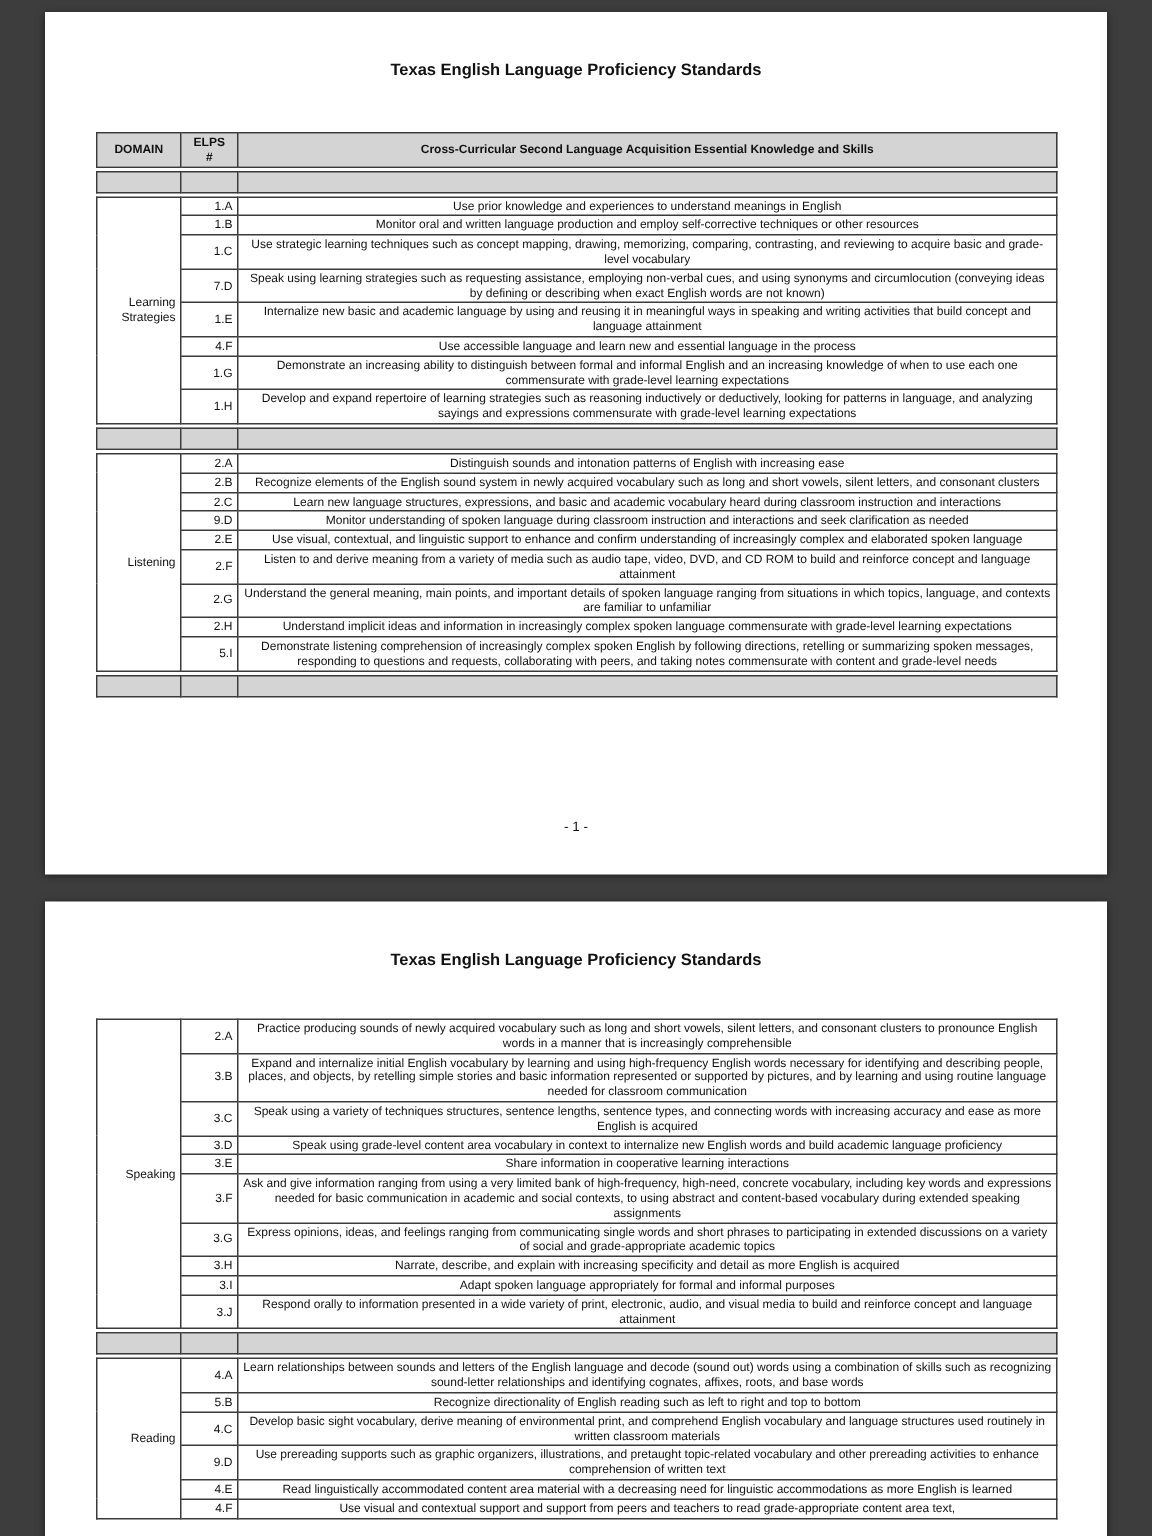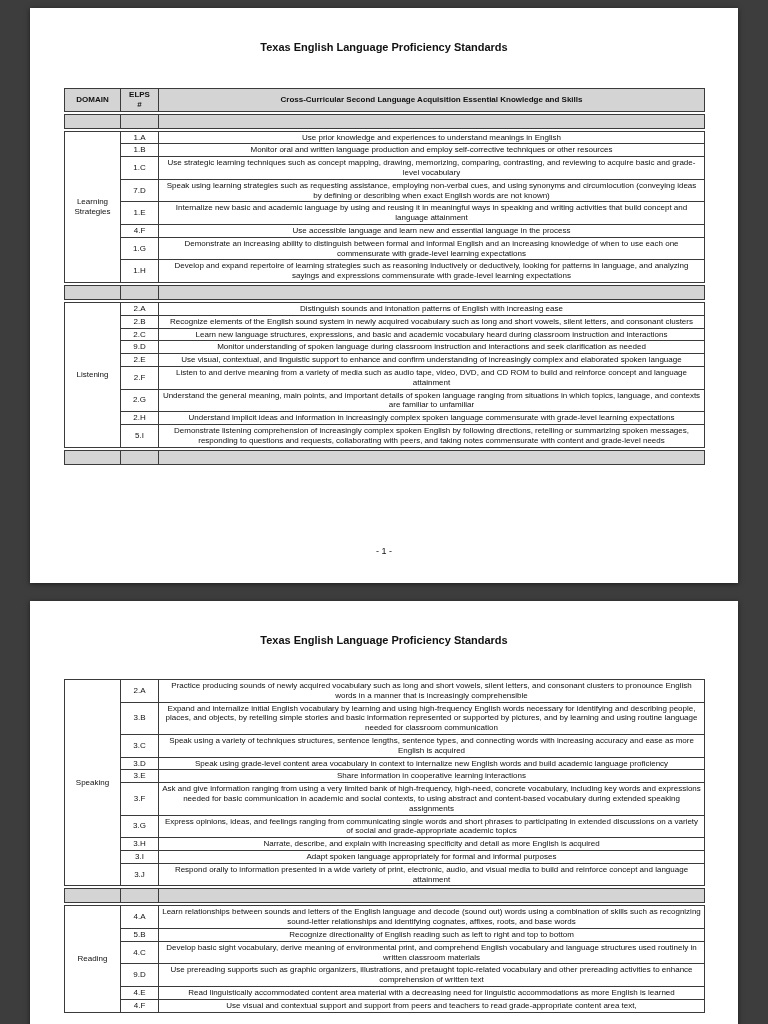--- a/index.html
+++ b/index.html
@@ -46,22 +46,22 @@
   .hdr {
     background: #d4d4d4;
     font-weight: bold;
     text-align: center;
     font-size: 8px;
     height: 22px;
   }
   .hdr-code { white-space: pre-line; }
   .band { background: #d4d4d4; height: 14px; padding: 0; }
   .gap-row .gap { border: none; height: 3px; padding: 0; background: #ffffff; }
-  .domain { text-align: center; font-size: 8px; }
-  .code   { text-align: center; margin-top: 28px; }
+  .domain { text-align: right; font-size: 8px; }
+  .code   { text-align: right; margin-top: 28px; }
   .text   { text-align: center; }
   .page-number {
     position: absolute;
     top: 538px; left: 0; right: 0;
     text-align: center;
     font-size: 9px;
     color: #111;
   }
 </style>
 </head>

